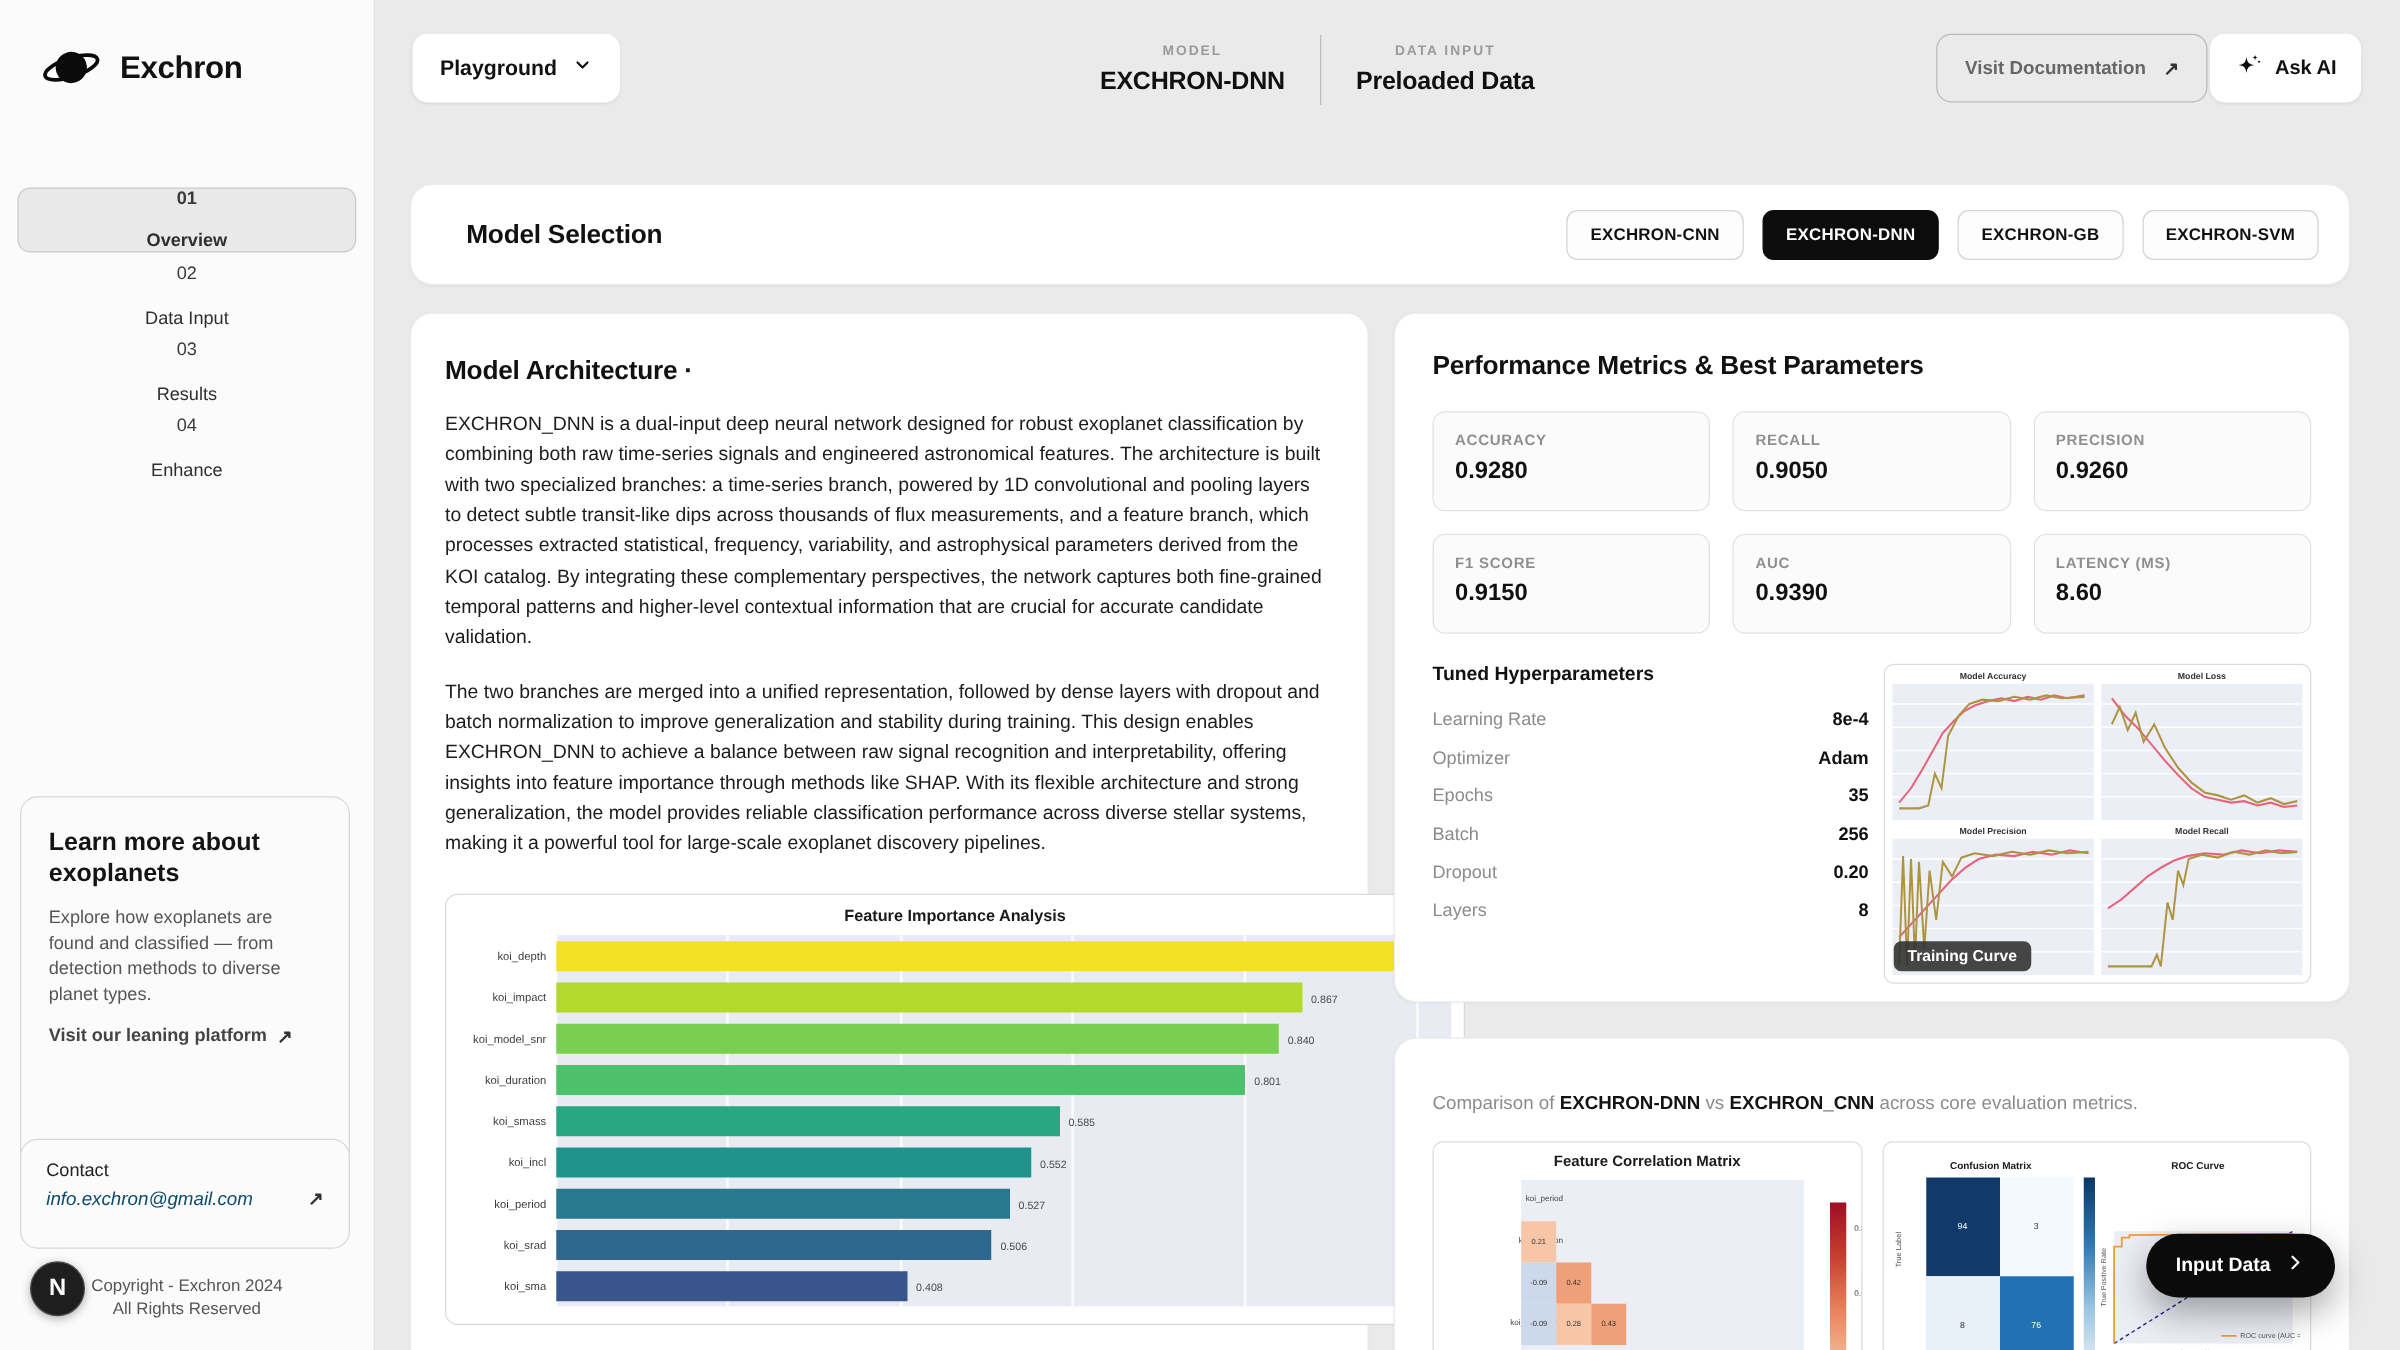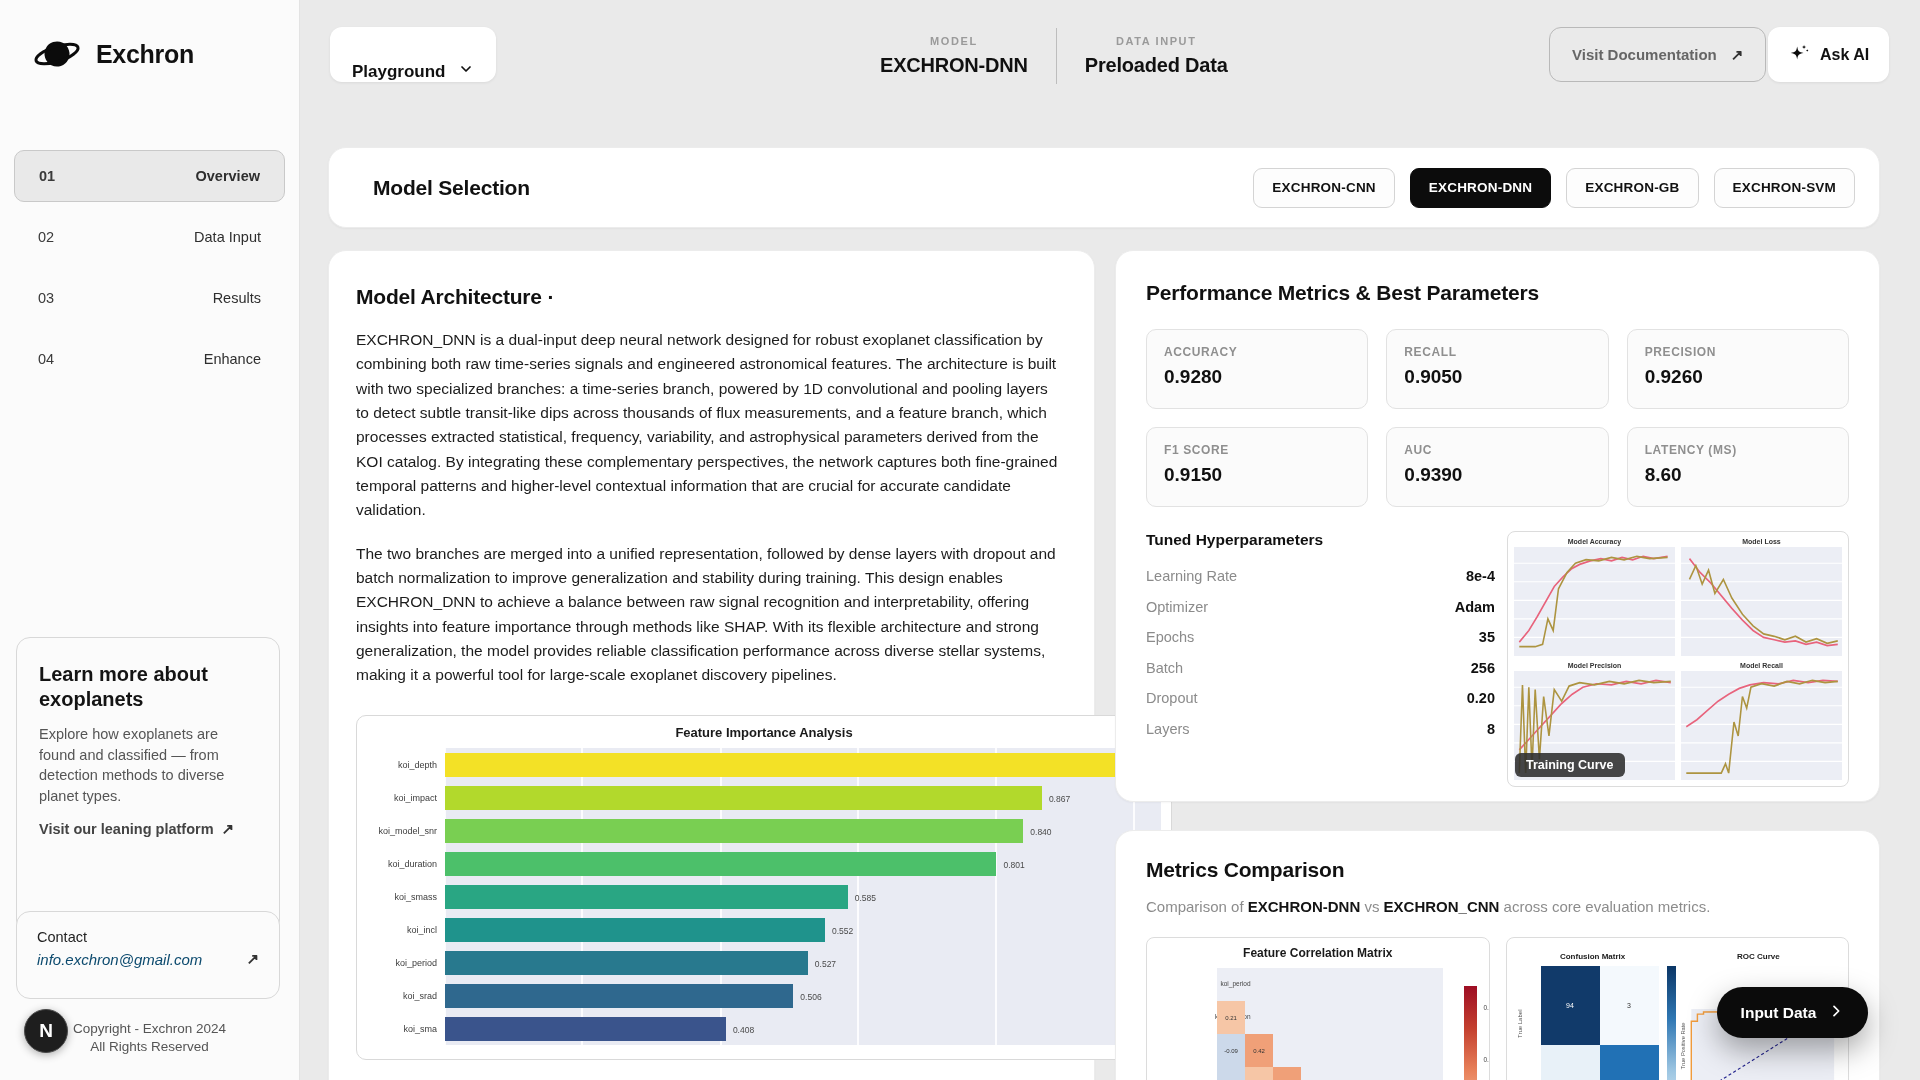--- a/index.html
+++ b/index.html
@@ -15,21 +15,21 @@
     position:absolute; left:0; top:0; width:300px; height:1080px;
     background:#fbfbfb; border-right:1px solid #e3e3e3;
   }
   .logo-row { position:absolute; left:30px; top:30px; display:flex; align-items:center; gap:12px; }
   .logo-row svg { display:block; }
   .brand { font-size:25px; font-weight:bold; letter-spacing:-0.3px; }
   .nav { position:absolute; left:14px; right:14px; top:150px; }
   .nav-item {
     display:flex; justify-content:space-between; align-items:center;
     height:52px; padding:0 24px; margin-bottom:9px;
-    font-size:14.5px; color:#2e2e2e; border-radius:10px; cursor:pointer;
+    font-size:14.5px; color:#2e2e2e; border-radius:10px; cursor:pointer;flex-direction:column;
   }
   .nav-item.active { background:#e9e9e9; border:1px solid #c9c9c9; font-weight:bold; }
   .nav-num { color:#3a3a3a; }
   .side-card {
     position:absolute; left:16px; width:264px;
     border:1px solid #d8d8d8; border-radius:14px; background:#fbfbfb;
   }
   .learn-card { top:637px; height:297px; padding:24px 22px; }
   .learn-title { font-size:20px; font-weight:bold; line-height:1.25; color:#141414; }
   .learn-body { margin-top:12px; font-size:14.5px; line-height:1.42; color:#555; }
@@ -44,21 +44,21 @@
     font-size:13.5px; color:#555; line-height:1.35; }
   .dev-badge {
     position:absolute; left:24px; top:1009px; width:44px; height:44px; border-radius:50%;
     background:#1e1e1e; border:1px solid #4a4a4a; color:#fff;
     display:flex; align-items:center; justify-content:center;
     font-size:19px; font-weight:bold; z-index:5; box-shadow:0 2px 8px rgba(0,0,0,.3);
   }
   
   .playground-btn {
     position:absolute; left:330px; top:27px; height:55px; padding:0 22px;
-    background:#fff; border-radius:12px; display:flex; align-items:flex-end; gap:12px;
+    background:#fff; border-radius:12px; display:flex; align-items:center; gap:12px;
     font-size:17px; font-weight:bold; box-shadow:0 1px 3px rgba(0,0,0,.07); cursor:pointer;
   }
   .header-center { position:absolute; left:852px; top:28px; display:flex; align-items:center; }
   .hdr-block { display:flex; flex-direction:column; align-items:center; gap:7px; padding:0 28px; }
   .hdr-label { font-size:11px; letter-spacing:1.6px; color:#9a9a9a; font-weight:bold; }
   .hdr-value { font-size:20px; font-weight:bold; color:#101010; letter-spacing:-0.2px; }
   .hdr-divider { width:1px; height:56px; background:#bdbdbd; }
   .visit-docs-btn {
     position:absolute; left:1549px; top:27px; height:55px; padding:16px 22px;
     border:1px solid #b9b9b9; border-radius:12px; display:flex; align-items:center; gap:14px;
@@ -440,21 +440,20 @@
               <path d="M5,88 L38,88 L42,80 L45,88 L50,44 L54,56 L58,22 L62,32 L66,14 L76,11 L88,13 L100,9 L112,11 L124,8 L136,10 L148,9" fill="none" stroke="#ad9440" stroke-width="1.5"></path>
             </svg>
           </div>
         </div>
       <div class="tc-badge">Training Curve</div>
     </div>
   </div>
 </div>
 
 <div class="card compare-card">
-  <div class="cmp-title">Metrics Comparison</div>
   <div class="cmp-sub">
     <span>Comparison of </span><b>EXCHRON-DNN</b><span> vs </span><b>EXCHRON_CNN</b><span> across core evaluation metrics.</span>
   </div>
   <div class="cmp-thumbs">
     <div class="thumb">
       <div class="thumb-title">Feature Correlation Matrix</div>
       <div class="corr-area" id="corr-root">
           <div class="corr-plot"></div>
           <div class="corr-row-label" style="top: 12px;">koi_period</div>
           <div class="corr-row-label" style="top: 45px;">koi_duration</div>

